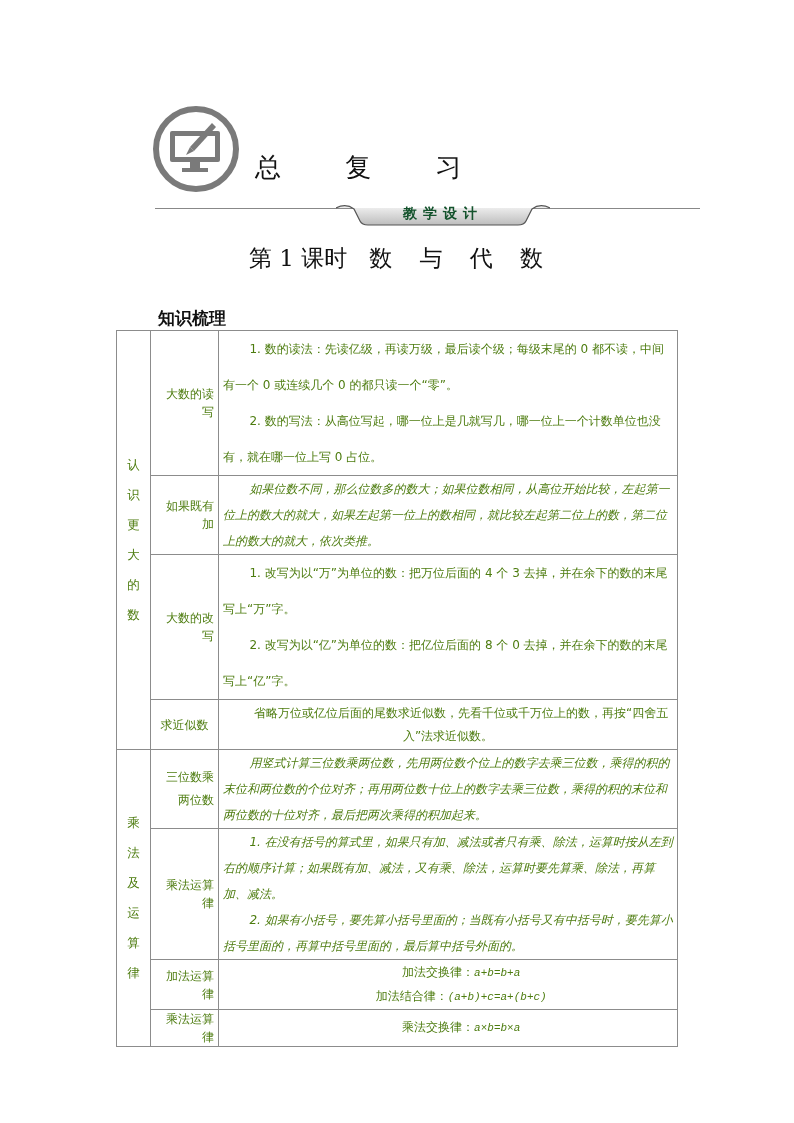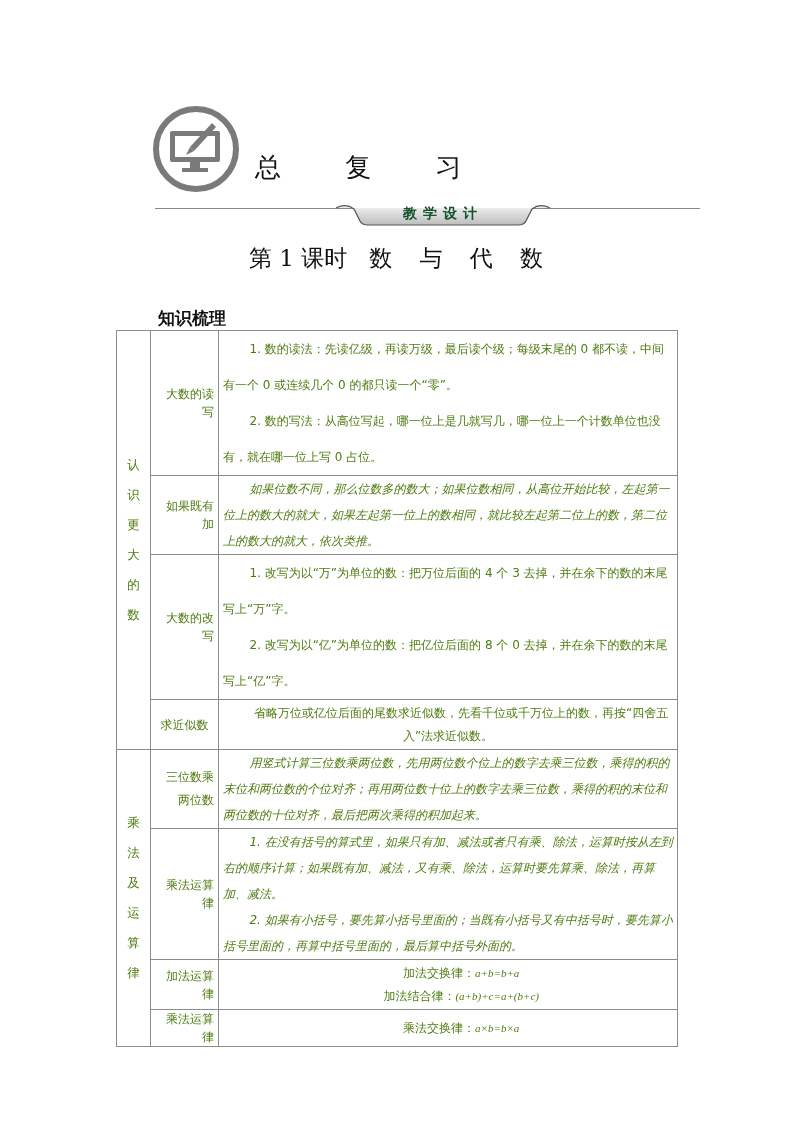--- a/index.html
+++ b/index.html
@@ -23,21 +23,21 @@
   td.group { width:25px; text-align:center; padding:0; }
   td.group span { display:block; line-height:30px; font-size:12.5px; }
   td.topic { width:59px; font-size:12px;text-align:right; }
   td.topic.right { text-align:center; }
   td.body { font-size:12px; }
   td.body p { margin:0; }
   .p-ind { text-indent:2.2em; }
   .lh36 p { line-height:36px; }
   .lh23 p { line-height:26px;font-style:italic; }
   .lh22 p { line-height:22.5px;text-align:center; }
-  .math { font-family:Liberation Serif, serif; font-style:italic; font-size:11px; }
+  .math { font-family:Liberation Mono, monospace; font-style:italic; font-size:11px; }
 </style>
 </head>
 <body>
 
 <div class="logo">
   <svg width="88" height="88" viewBox="0 0 88 88">
     <circle cx="44" cy="44" r="40" fill="#fff" stroke="#7a7a7a" stroke-width="6"></circle>
     <rect x="18" y="26" width="50" height="31" rx="2" fill="#7a7a7a"></rect>
     <rect x="23" y="31" width="40" height="21" fill="#fff"></rect>
     <rect x="38" y="57" width="10" height="6" fill="#7a7a7a"></rect>

